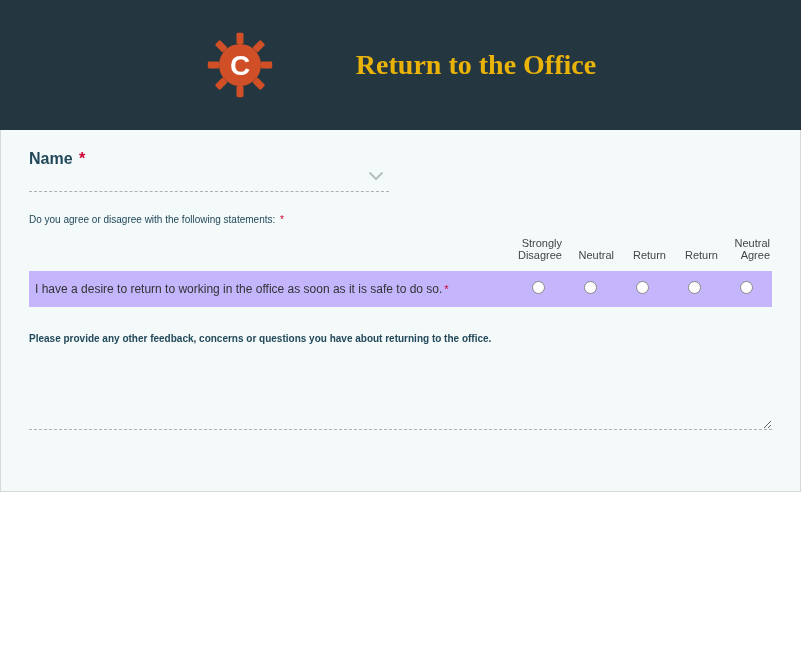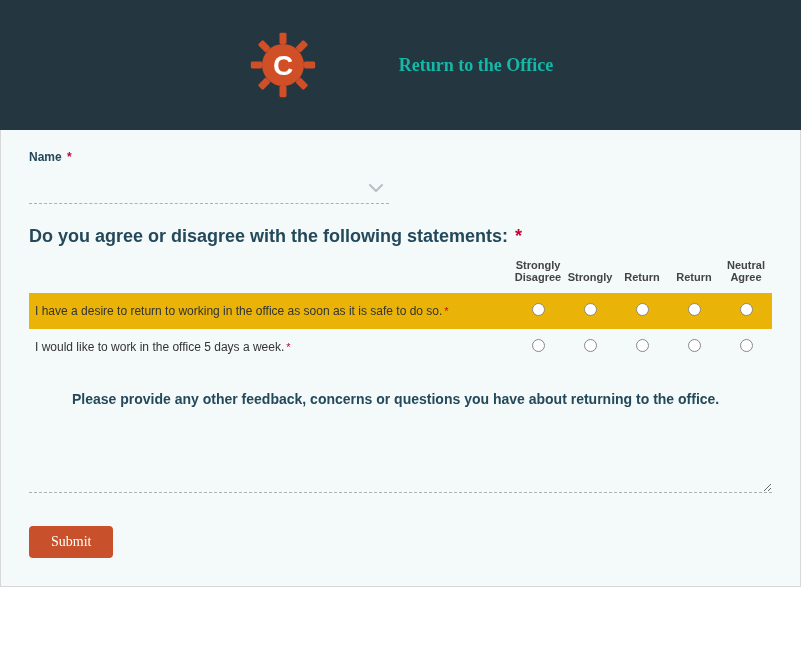--- a/index.html
+++ b/index.html
@@ -17,105 +17,104 @@
     align-items: center;
     justify-content: center;
     gap: 40px;
   }
   .logo-wrap {
     width: 70px; height: 70px;
     position: relative;
     display: flex; align-items: center; justify-content: center;
   }
   .header-title {
-    color: #14b8a6;
-    font-size: 18px;
+    color: #eab308;
+    font-size: 28px;
     font-weight: bold;
     font-family: Georgia, 'Times New Roman', serif;
     margin-left: 41px;
   }
   .form-area {
     background: #f4fafa;
     border: 1px solid #d8d8d8;
     border-top: none;
     padding: 20px 28px 28px 28px;
     width: 801px;
   }
   .field-label {
     color: #23495b;
     font-weight: bold;
-    font-size: 12px;
-    margin-bottom: 16px;
+    font-size: 16px;
+    margin-bottom: 0;
     display: block;
   }
   .req { color: #c03; margin-left: 2px; }
   .name-select {
     width: 360px;
     border: none;
     border-bottom: 1px dashed #b0b0b0;
     background: transparent;
     font-size: 13px;
     padding: 4px 0;
     color: #555;
     position: relative;
   }
   .name-select-wrap { position: relative; width: 360px; margin-bottom: 22px; }
   .chev {
     position: absolute; right: 6px; top: 2px; color: #b6bfc2; font-size: 12px;
   }
   .question-label {
     color: #23495b;
-    font-weight: bold;
-    font-size: 18px;
+    font-weight: normal;
+    font-size: 10px;
     margin-bottom: 8px;
   }
   table.matrix {
     width: 100%;
     border-collapse: collapse;
     margin-bottom: 26px;
   }
   table.matrix th {
-    font-weight: bold;
+    font-weight: normal;
     font-size: 11px;
     color: #444;
-    text-align: center;
+    text-align: right;
     padding: 4px 2px 10px 2px;
     vertical-align: bottom;
     width: 52px;
   }
   table.matrix th.stub { width: auto; }
   table.matrix td.stmt {
     font-size: 12px;
     color: #333;
     padding: 10px 8px 10px 6px;
     line-height: 1.35;
     max-width: 430px;
   }
   table.matrix td.opt {
     text-align: center;
     vertical-align: middle;
   }
-  table.matrix tr.shade { background: #eab308; }
+  table.matrix tr.shade { background: #c4b5fd; }
   .radio {
     appearance: none;
     -webkit-appearance: none;
     width: 13px; height: 13px;
     border: 1px solid #888;
     border-radius: 50%;
     background: #fff;
     display: inline-block;
     cursor: pointer;
   }
   .asterisk-inline { color: #c03; font-size: 11px; margin-left: 2px; }
   .feedback-label {
     color: #23495b;
     font-weight: bold;
-    font-size: 14px;
+    font-size: 10px;
     margin-bottom: 8px;
-    margin-left: 43px;
   }
   .textarea {
     width: 100%;
     height: 78px;
     border: none;
     border-bottom: 1px dashed #b0b0b0;
     background: transparent;
     resize: both;
     font-family: Arial, sans-serif;
     font-size: 13px;
@@ -176,48 +175,37 @@
   <div class="question-label">
     <span>Do you agree or disagree with the following statements:</span>
     <span class="req">*</span>
   </div>
 
   <table class="matrix">
     <thead>
       <tr>
         <th class="stub"></th>
         <th>Strongly Disagree</th>
-        <th>Strongly</th>
+        <th>Neutral</th>
         <th>Return</th>
         <th>Return</th>
         <th>Neutral Agree</th>
       </tr>
     </thead>
     <tbody>
       <tr class="shade">
         <td class="stmt">
           <span>I have a desire to return to working in the office as soon as it is safe to do so.</span><span class="asterisk-inline">*</span>
         </td>
         <td class="opt"><input type="radio" name="r0" class="radio" style=""></td>
         <td class="opt"><input type="radio" name="r0" class="radio" style=""></td>
         <td class="opt"><input type="radio" name="r0" class="radio" style=""></td>
         <td class="opt"><input type="radio" name="r0" class="radio" style=""></td>
         <td class="opt"><input type="radio" name="r0" class="radio" style=""></td>
       </tr>
-      <tr>
-        <td class="stmt">
-          <span>I would like to work in the office 5 days a week.</span><span class="asterisk-inline">*</span>
-        </td>
-        <td class="opt"><input type="radio" name="r1" class="radio" style=""></td>
-        <td class="opt"><input type="radio" name="r1" class="radio" style=""></td>
-        <td class="opt"><input type="radio" name="r1" class="radio" style=""></td>
-        <td class="opt"><input type="radio" name="r1" class="radio" style=""></td>
-        <td class="opt"><input type="radio" name="r1" class="radio" style=""></td>
-      </tr>
     </tbody>
   </table>
 
   <div class="feedback-label">Please provide any other feedback, concerns or questions you have about returning to the office.</div>
   <textarea class="textarea" value="" style=""></textarea>
 
-  <button class="submit-btn">Submit</button>
 
 </div>
 
 </body></html>

